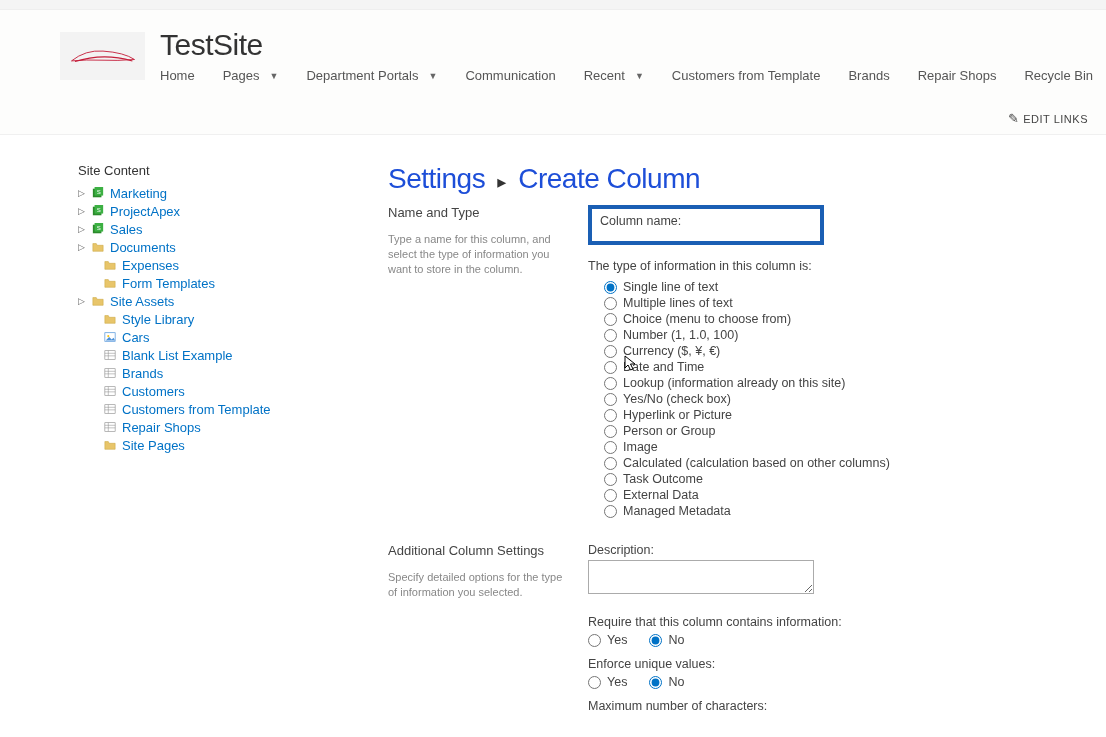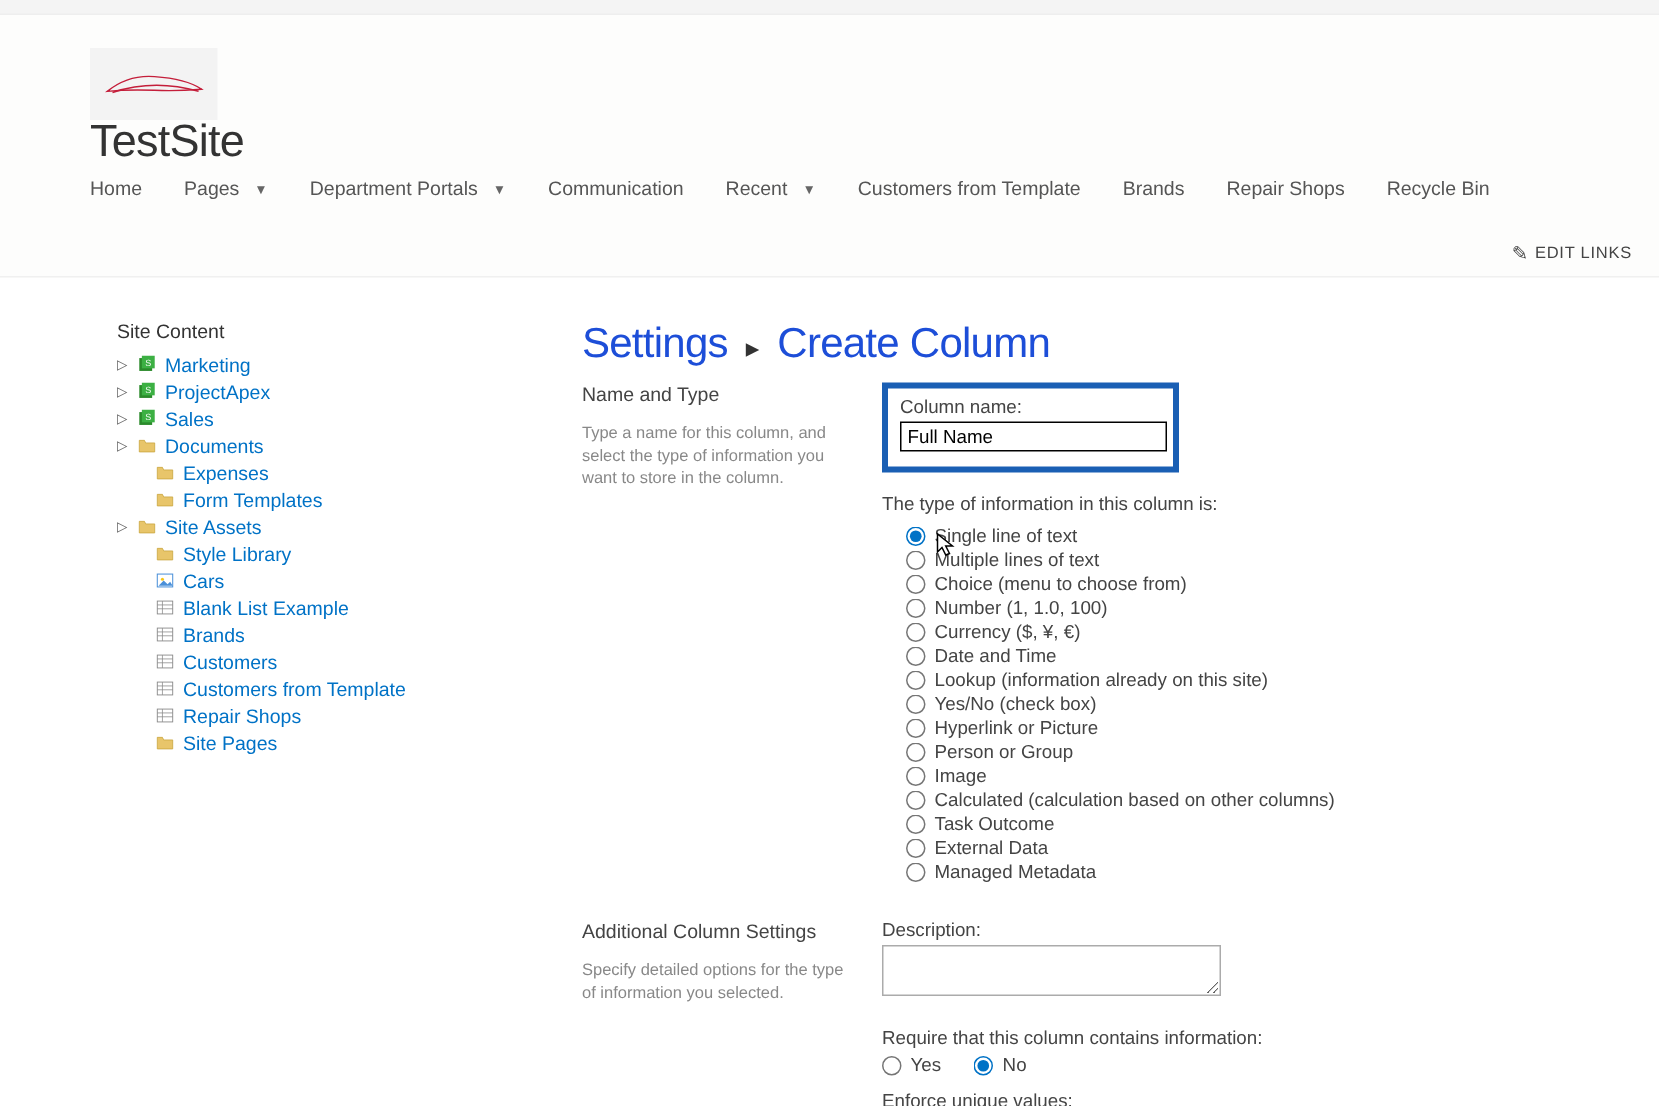--- a/index.html
+++ b/index.html
@@ -1,19 +1,19 @@
 <!DOCTYPE html>
 <html><head>
   <meta charset="utf-8">
   <style>
     * { box-sizing: border-box; margin: 0; padding: 0; }
     body { font-family: "Segoe UI", "Segoe UI Light", Arial, sans-serif; font-size: 13px; color: #444; background: #fff; }
     .top-bar { width: 100%; height: 10px; background: #f4f4f4; border-bottom: 1px solid #eee; }
     .header-wrap { background: #fdfdfc; border-bottom: 1px solid #f0f0f0; padding: 20px 0 8px 0; }
-    .header-inner { display: flex; align-items: flex-start; padding: 0 0 0 60px; flex-direction: column; }
+    .header-inner { display: flex; align-items: flex-start; padding: 0 0 0 60px; }
     .logo { width: 85px; height: 48px; background: #f3f3f3; display: flex; align-items: center; justify-content: center; margin-right: 15px; margin-top: 2px; }
     .logo svg { width: 70px; height: 28px; }
     .site-block { display: flex; flex-direction: column; flex: 1; }
     .site-title { font-size: 30px; font-weight: 300; color: #333; line-height: 1; margin-bottom: 8px; letter-spacing: -0.5px; }
     .nav-row { display: flex; align-items: center; gap: 28px; flex-wrap: wrap; }
     .nav-item { font-size: 13px; color: #555; cursor: pointer; display: inline-flex; align-items: center; gap: 10px; }
     .nav-caret { font-size: 9px; color: #666; }
     .edit-links { display: inline-flex; align-items: center; gap: 4px; font-size: 11px; color: #444; letter-spacing: 0.5px; margin-left: auto; margin-right: 18px; }
     .edit-links .pencil { font-size: 13px; }
     .content { display: flex; padding: 28px 0 0 78px; }
@@ -27,21 +27,21 @@
     .ico-sp { width: 12px; height: 12px; }
     .main { flex: 1; padding-right: 30px; }
     .page-title-row { display: flex; align-items: baseline; gap: 12px; margin-bottom: 10px; }
     .page-title-part { font-size: 28px; font-weight: 300; color: #1d4ed8; letter-spacing: -0.5px; }
     .page-title-sep { font-size: 18px; color: #333; }
     .section { display: flex; gap: 20px; margin-bottom: 24px; }
     .section-left { width: 180px; flex-shrink: 0; }
     .section-heading { color: #444; font-size: 13px; margin-bottom: 12px; }
     .section-desc { font-size: 11px; color: #888; line-height: 1.35; }
     .section-right { flex: 1; }
-    .highlight-box { border: 4px solid #1a5fb4; padding: 5px 8px 10px 8px; background: #fff; width: 198px; }
+    .highlight-box { border: 4px solid #1a5fb4; padding: 5px 8px 10px 8px; background: #fff; width: 236px; }
     .field-label { font-size: 12.5px; color: #444; display: block; margin-bottom: 3px; }
     .text-input { width: 178px; border: 1px solid #000; padding: 2px 4px; font-size: 12.5px; height: 20px; }
     .radio-intro { font-size: 12.5px; color: #444; margin: 14px 0 6px 0; }
     .radio-row { display: flex; align-items: center; gap: 6px; padding: 1px 16px; font-size: 12.5px; color: #444; }
     .radio-row input[type=radio] { width: 13px; height: 13px; accent-color: #0072c6; }
     .textarea { width: 226px; height: 34px; border: 1px solid #ababab; resize: both; font-family: inherit; font-size: 12.5px; padding: 2px; }
     .question-block { margin-top: 18px; }
     .question-label { font-size: 12.5px; color: #444; margin-bottom: 4px; }
     .radio-inline { display: flex; gap: 22px; margin-bottom: 10px; }
     .radio-inline .radio-row { padding: 0; }
@@ -275,21 +275,20 @@
     </div>
 
     <div class="section">
       <div class="section-left">
         <div class="section-heading">Name and Type</div>
         <div class="section-desc">Type a name for this column, and select the type of information you want to store in the column.</div>
       </div>
       <div class="section-right">
         <div class="highlight-box">
           <label class="field-label">Column name:</label>
-          <input type="text" class="text-input" value="Full Name" style="">
         </div>
         <div class="radio-intro">The type of information in this column is:</div>
         <div id="type-radios">
             <label class="radio-row">
               <input type="radio" name="coltype" checked="" style="">
               <span>Single line of text</span>
             </label>
             <label class="radio-row">
               <input type="radio" name="coltype" style="">
               <span>Multiple lines of text</span>

